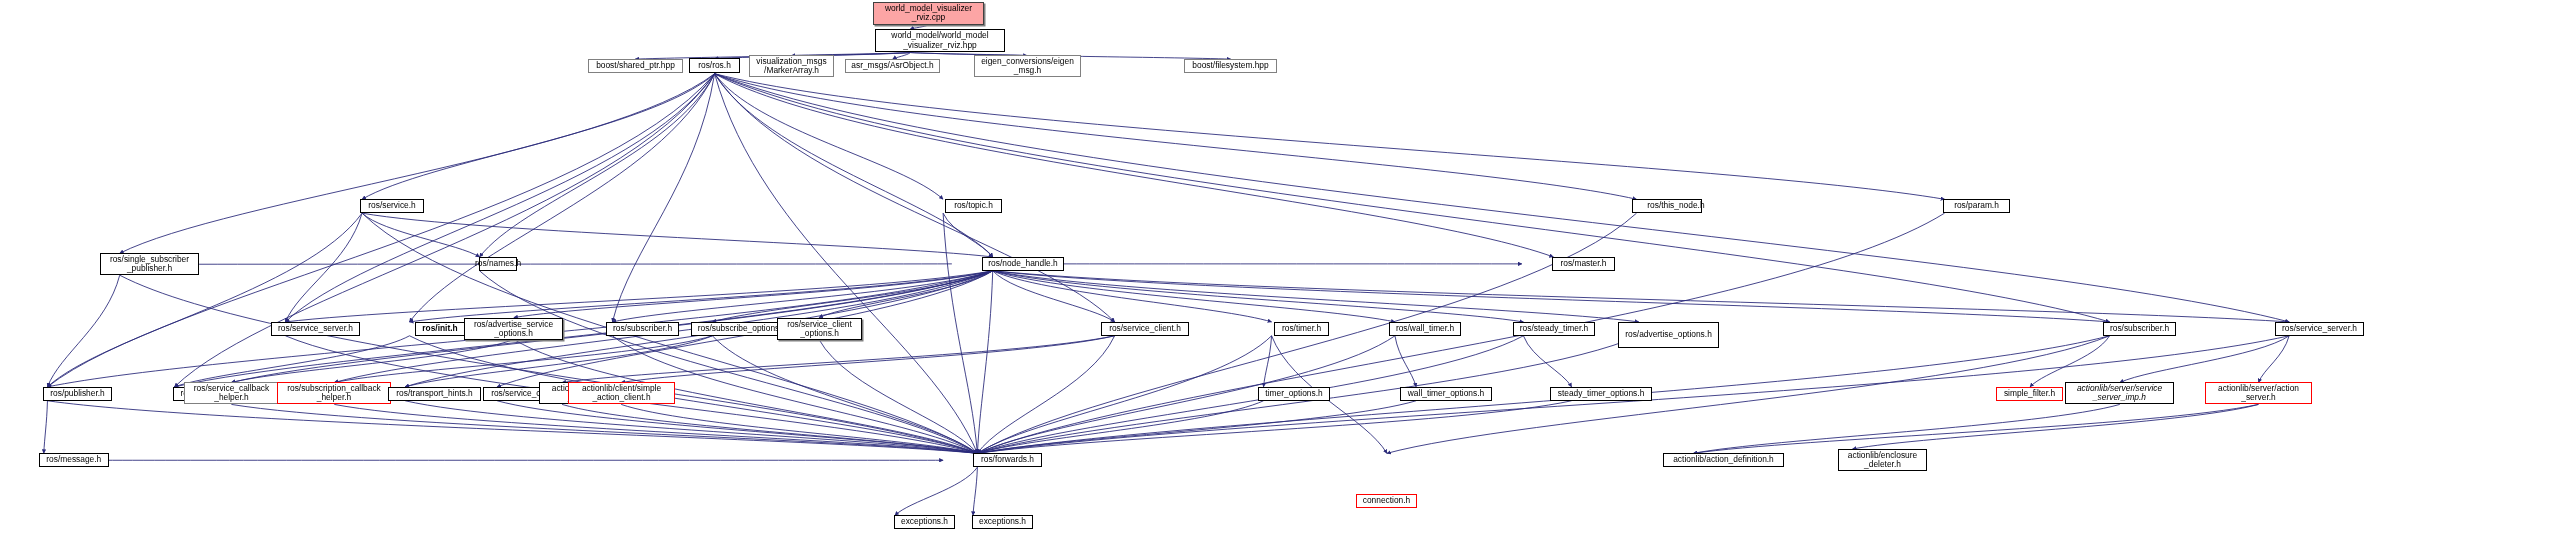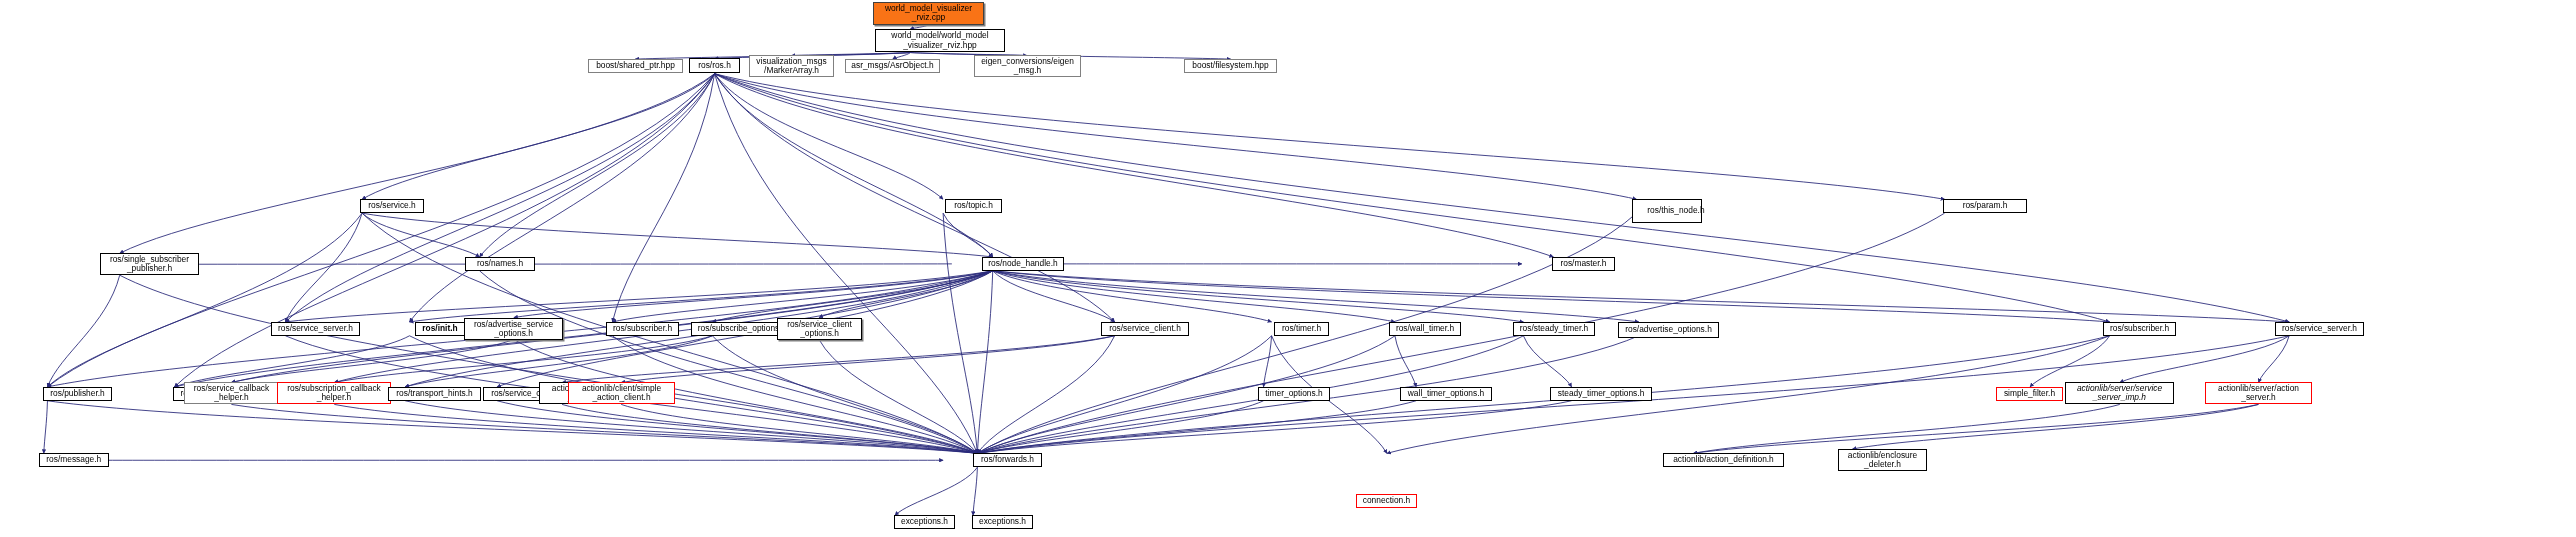--- a/index.html
+++ b/index.html
@@ -35,21 +35,21 @@
     color: #000000;
     background: #ffffff;
     border: 0.7px solid #808080;
     font-size: 8.4px;
     white-space: pre-line;
     padding: 0.7px 2.2px;
     z-index: 5;
   }
   .node.black   { border: 0.7px solid #000000; margin-left: 30px; }
   .node.red     { border: 1.2px solid #ff0000; }
-  .node.gray    { background: #f97316; border: 0.7px solid #404040; }
+  .node.gray    { background: #fca5a5; border: 0.7px solid #404040; }
   .node.thick   { border: 1.2px solid #000000; }
   .node.shadow  { box-shadow: 1.5px 1.5px 0 0 #808080; }
 </style>
 </head>
 <body>
 
 <div id="canvas">
   <svg id="edges" viewBox="0 0 3529 737" preserveAspectRatio="none">
     <defs>
       <marker id="arrow" viewBox="0 0 10 10" refX="9" refY="5" markerWidth="5" markerHeight="5" orient="auto-start-reverse">
@@ -169,40 +169,40 @@
       <div class="node plain" style="left: 588px; top: 59px; width: 95px; height: 14px;">boost/shared_ptr.hpp</div>
       <div class="node thick" style="left: 689px; top: 58px; width: 51px; height: 15.3px;">ros/ros.h</div>
       <div class="node plain" style="left: 749px; top: 55px; width: 85px; height: 22px;">visualization_msgs
 /MarkerArray.h</div>
       <div class="node plain" style="left: 845px; top: 59px; width: 95px; height: 14px;">asr_msgs/AsrObject.h</div>
       <div class="node plain" style="left: 974px; top: 55px; width: 107px; height: 22px;">eigen_conversions/eigen
 _msg.h</div>
       <div class="node plain" style="left: 1184px; top: 59px; width: 93px; height: 14px;">boost/filesystem.hpp</div>
       <div class="node black" style="left: 330px; top: 199px; width: 64px; height: 14px;">ros/service.h</div>
       <div class="node black" style="left: 915px; top: 199px; width: 57px; height: 14px;">ros/topic.h</div>
-      <div class="node black" style="left: 1602px; top: 199px; width: 70px; height: 24px; padding-left: 20px;">ros/this_node.h</div>
-      <div class="node black" style="left: 1913px; top: 199px; width: 84px; height: 14px;">ros/param.h</div>
+      <div class="node black" style="left: 1602px; top: 199px; width: 70px; height: 14px; padding-left: 20px;">ros/this_node.h</div>
+      <div class="node black" style="left: 1913px; top: 199px; width: 67px; height: 14px;">ros/param.h</div>
       <div class="node black" style="left: 70px; top: 253px; width: 99px; height: 22px;">ros/single_subscriber
 _publisher.h</div>
-      <div class="node black" style="left: 435px; top: 257px; width: 70px; height: 14px;">ros/names.h</div>
+      <div class="node black" style="left: 449px; top: 257px; width: 38px; height: 14px;">ros/names.h</div>
       <div class="node black" style="left: 952px; top: 257px; width: 82px; height: 14px;">ros/node_handle.h</div>
       <div class="node black" style="left: 1522px; top: 257px; width: 63px; height: 14px;">ros/master.h</div>
       <div class="node black" style="left: 241px; top: 322px; width: 89px; height: 14px;">ros/service_server.h</div>
       <div class="node black" style="left: 385px; top: 322px; width: 50px; height: 14px; font-weight: bold;">ros/init.h</div>
       <div class="node thick shadow" style="left: 464px; top: 318px; width: 99px; height: 22px;">ros/advertise_service
 _options.h</div>
       <div class="node black" style="left: 576px; top: 322px; width: 73px; height: 14px;">ros/subscriber.h</div>
       <div class="node black" style="left: 661px; top: 322px; width: 102px; height: 14px;">ros/subscribe_options.h</div>
       <div class="node thick shadow" style="left: 777px; top: 318px; width: 85px; height: 22px;">ros/service_client
 _options.h</div>
       <div class="node black" style="left: 1071px; top: 322px; width: 88px; height: 14px;">ros/service_client.h</div>
       <div class="node black" style="left: 1244px; top: 322px; width: 55px; height: 14px;">ros/timer.h</div>
       <div class="node black" style="left: 1359px; top: 322px; width: 72px; height: 14px;">ros/wall_timer.h</div>
       <div class="node black" style="left: 1483px; top: 322px; width: 82px; height: 14px;">ros/steady_timer.h</div>
-      <div class="node black" style="left: 1588px; top: 322px; width: 101px; height: 16px; text-align: right;">ros/advertise_options.h</div>
+      <div class="node black" style="left: 1588px; top: 322px; width: 101px; height: 26px; text-align: right;">ros/advertise_options.h</div>
       <div class="node black" style="left: 2073px; top: 322px; width: 73px; height: 14px;">ros/subscriber.h</div>
       <div class="node black" style="left: 2245px; top: 322px; width: 89px; height: 14px;">ros/service_server.h</div>
       <div class="node black" style="left: 13px; top: 387px; width: 69px; height: 14px;">ros/publisher.h</div>
       <div class="node black" style="left: 143px; top: 387px; width: 63px; height: 14px;">ros/spinner.h</div>
       <div class="node plain" style="left: 184px; top: 382px; width: 95px; height: 22px;">ros/service_callback
 _helper.h</div>
       <div class="node red" style="left: 277px; top: 382px; width: 114px; height: 22px;">ros/subscription_callback
 _helper.h</div>
       <div class="node black" style="left: 358px; top: 387px; width: 93px; height: 14px;">ros/transport_hints.h</div>
       <div class="node black" style="left: 453px; top: 387px; width: 88px; height: 14px;">ros/service_client.h</div>

